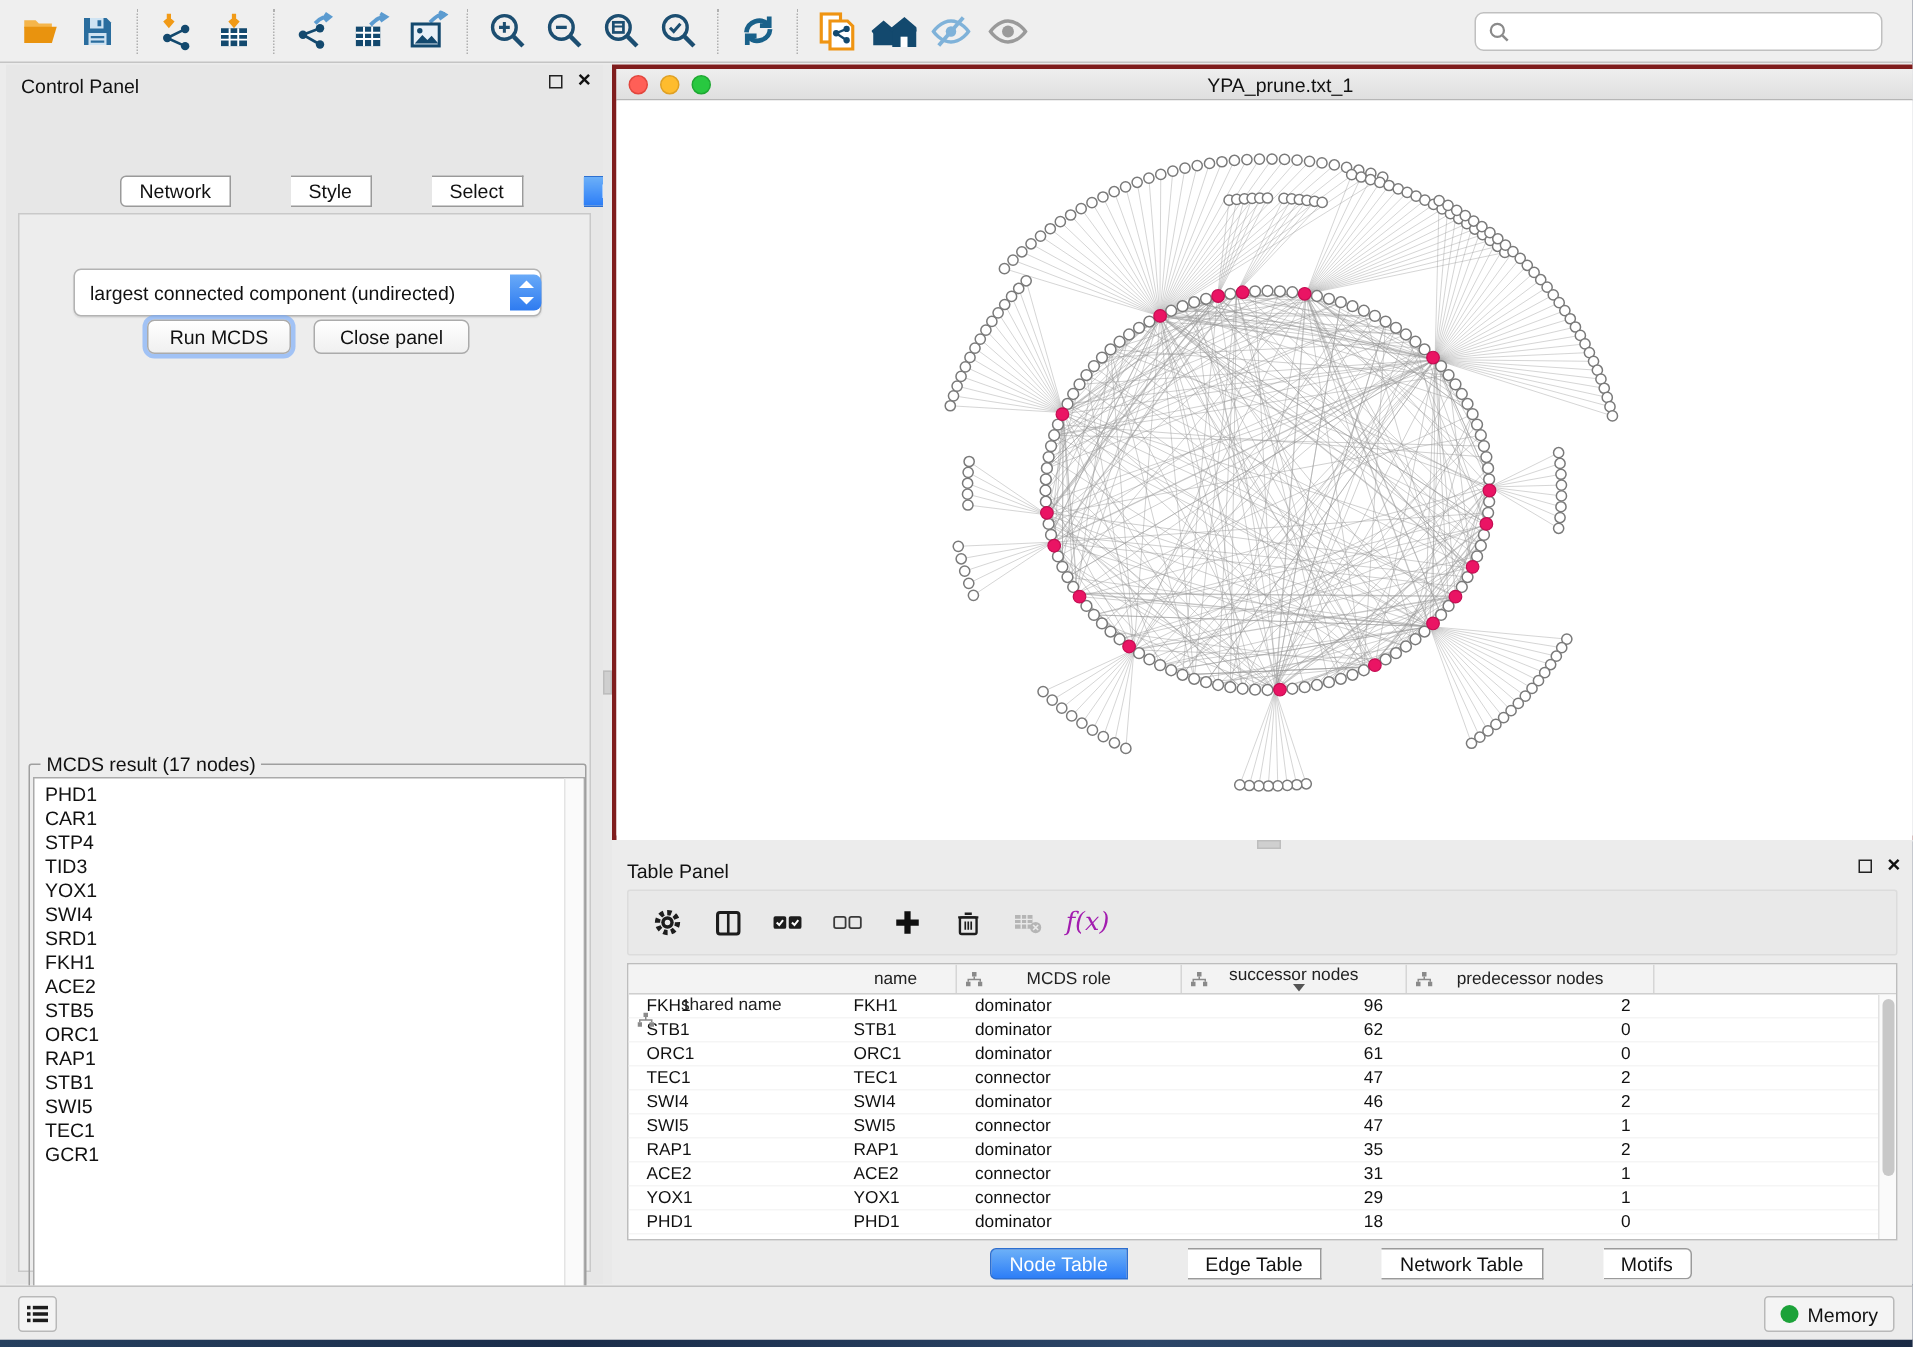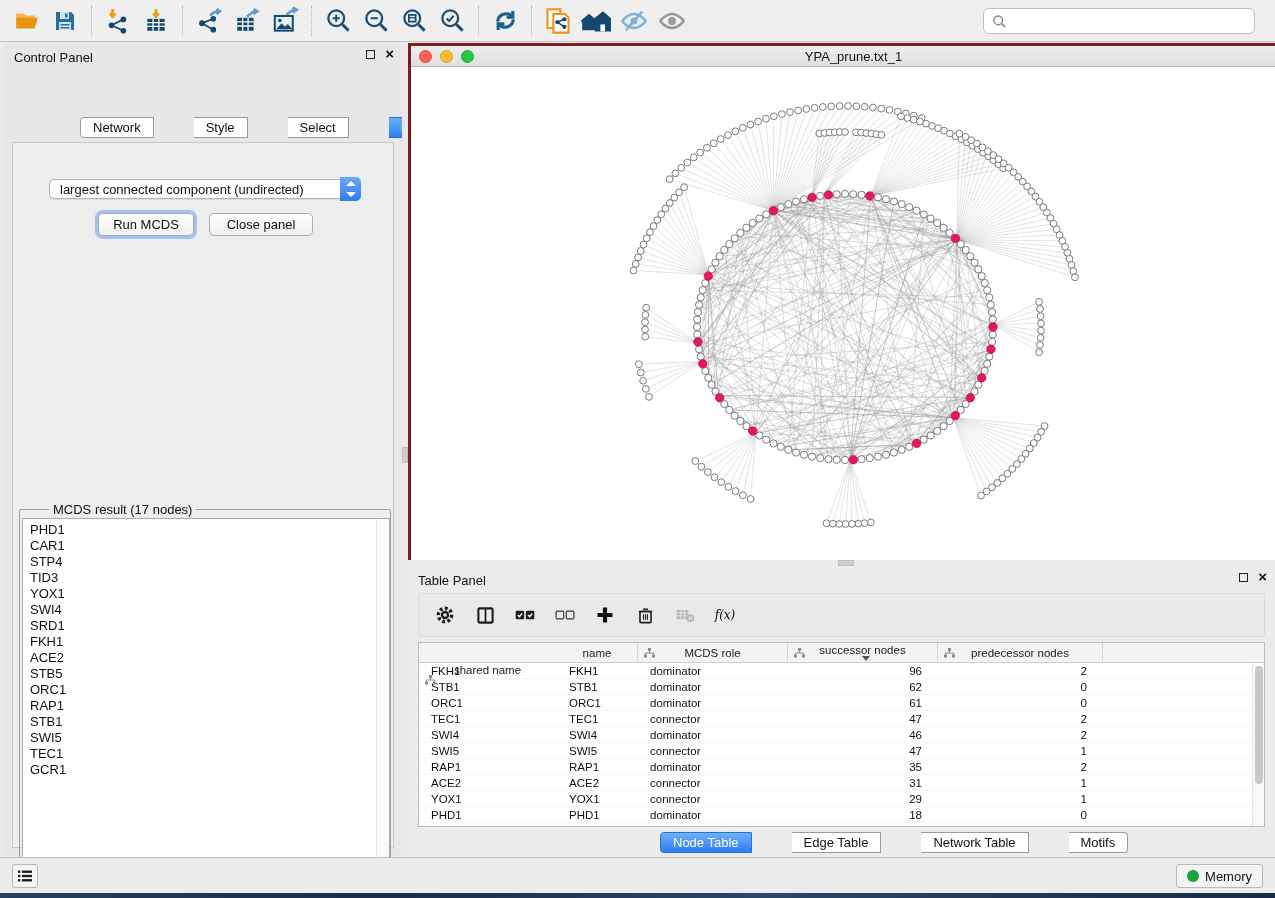--- a/index.html
+++ b/index.html
@@ -35,42 +35,42 @@
   .seg-tab { font-size:13px; padding:2px 12px; background:#fff; border:1px solid #9a9a9a;
     border-left:none; color:#111; cursor:pointer; height:21px; display:flex; align-items:center; }
   .seg-tab:first-child { border-left:1px solid #9a9a9a; border-radius:4px 0 0 4px; }
   .seg-tab:last-child { border-radius:0 4px 4px 0; }
   .seg-tab.sel { background:linear-gradient(#6cb0f8,#2d7ef7); color:#fff; border-color:#2d6fd0; }
   #cp-tabs { position:absolute; left:76px; top:74px; }
 
   #cp-inner { position:absolute; left:8px; top:99px; width:382px; height:706px; background:#ededed;
     border:1px solid #c9c9c9; }
   #opt-label { position:absolute; left:0; top:15px; width:100%; text-align:center; font-size:13px; color:#111; }
-  #criterion-select { position:absolute; left:36px; top:36px; width:312px; height:20px; background:#fff;
+  #criterion-select { position:absolute; left:36px; top:36px; width:312px; height:32px; background:#fff;
     border:1px solid #b3b3b3; border-radius:5px; display:flex; align-items:center; cursor:pointer;
     box-shadow:0 1px 1px rgba(0,0,0,0.08); }
   #criterion-select .val { flex:1; font-size:13px; padding-left:10px; color:#111; white-space:nowrap; }
   #criterion-select .stepper { width:21px; height:24px; margin-right:-1px;
     background:linear-gradient(#69aaf8,#2e7bf0); border-radius:0 5px 5px 0; position:relative; }
   .chev-up, .chev-dn { position:absolute; left:5.5px; width:0; height:0; border-left:5px solid transparent;
     border-right:5px solid transparent; }
   .chev-up { top:4px; border-bottom:5px solid #fff; }
   .chev-dn { bottom:4px; border-top:5px solid #fff; }
 
   .mac-btn { position:absolute; height:23px; background:linear-gradient(#ffffff,#f0f0f0);
     border:1px solid #ababab; border-radius:5px; font-size:13px; color:#111;
     display:flex; align-items:center; justify-content:center; cursor:pointer;
     font-family:"Liberation Sans", sans-serif; }
   #run-mcds { left:85px; top:70px; width:96px; box-shadow:0 0 0 3px rgba(110,165,250,0.6); }
   #close-panel { left:196px; top:70px; width:104px; }
 
   #mcds-group { position:absolute; left:6px; top:366px; width:372px; height:372px;
     border:1px solid #9f9f9f; border-radius:2px; }
   #mcds-group-label { position:absolute; left:7px; top:-8px; background:#ededed; padding:0 4px;
-    font-size:13px; color:#111;margin-left:22px; }
+    font-size:13px; color:#111; }
   #mcds-list { position:absolute; left:2px; top:8px; width:368px; height:362px; background:#fff;
     border:1px solid #aaa; overflow:hidden; }
   #mcds-list .scroll-track { position:absolute; right:0; top:0; width:13px; height:100%;
     background:#fafafa; border-left:1px solid #e4e4e4; }
   #mcds-list ul { list-style:none; padding:3px 0 0 7px; }
   #mcds-list li { font-size:13px; line-height:16px; color:#111; cursor:default; }
 
   #v-splitter { position:absolute; left:402px; top:43px; width:6px; height:813px; background:#e9e9e9; }
   #v-splitter .handle { position:absolute; left:0; top:404px; width:6px; height:16px;
     background:#cfcfcf; border:1px solid #bdbdbd; cursor:col-resize; }
@@ -92,21 +92,21 @@
   #h-splitter { position:absolute; left:0; top:517px; width:867px; height:6px; background:#ececec; }
   #h-splitter .handle { position:absolute; left:430px; top:0; width:16px; height:6px;
     background:#cfcfcf; border:1px solid #bdbdbd; cursor:row-resize; }
 
   
   #table-panel { position:absolute; left:0; top:523px; width:867px; height:290px; background:#ececec; }
   #tp-toolbar { position:absolute; left:10px; top:27px; width:847px; height:44px; background:#e9e9e9;
     border:1px solid #dcdcdc; border-radius:2px; display:flex; align-items:center; padding-left:14px; gap:16px; }
   .tp-btn { width:24px; height:24px; display:flex; align-items:center; justify-content:center; cursor:pointer; }
   .tp-btn.disabled { cursor:default; }
-  .fx-label { font-family:"DejaVu Serif", serif; font-style:italic; font-size:12px; color:#000000; }
+  .fx-label { font-family:"DejaVu Serif", serif; font-style:italic; font-size:17px; color:#a21caf; }
 
   #node-table { position:absolute; left:10px; top:76px; width:847px; height:185px; background:#fff;
     border:1px solid #bdbdbd; overflow:hidden; }
   .thead { display:flex; height:20px; background:#f3f3f3; border-bottom:1px solid #cfcfcf; }
   .th { position:relative; display:flex; align-items:center; justify-content:center; font-size:11.5px;
     color:#222; border-right:1px solid #d6d6d6; cursor:pointer; }
   .th .hicon { position:absolute; left:6px; top:5px; }
   .sort-dn { width:0; height:0; border-left:4px solid transparent; border-right:4px solid transparent;
     border-top:5px solid #555; margin-left:7px; }
   .tr { display:flex; height:16px; border-bottom:1px solid #f5f5f5; cursor:default; }

